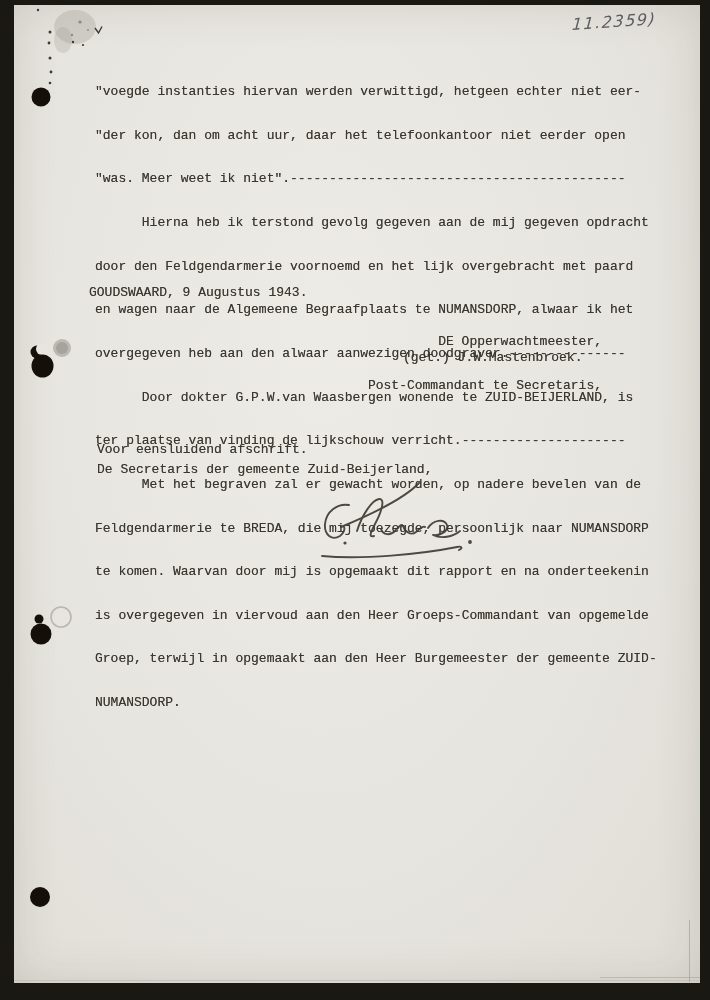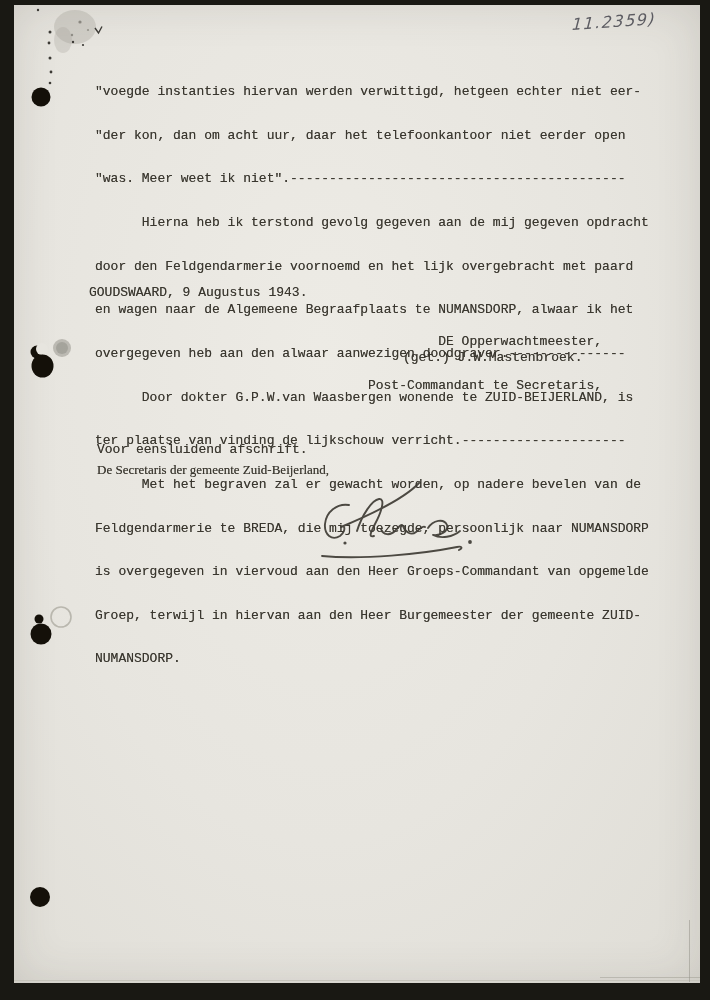--- a/index.html
+++ b/index.html
@@ -50,35 +50,36 @@
     <div>"der kon, dan om acht uur, daar het telefoonkantoor niet eerder open</div>
     <div>"was. Meer weet ik niet".-------------------------------------------</div>
     <div>      Hierna heb ik terstond gevolg gegeven aan de mij gegeven opdracht</div>
     <div>door den Feldgendarmerie voornoemd en het lijk overgebracht met paard</div>
     <div>en wagen naar de Algemeene Begraafplaats te NUMANSDORP, alwaar ik het</div>
     <div>overgegeven heb aan den alwaar aanwezigen doodgraver.---------------</div>
     <div>      Door dokter G.P.W.van Waasbergen wonende te ZUID-BEIJERLAND, is</div>
     <div>ter plaatse van vinding de lijkschouw verricht.---------------------</div>
     <div>      Met het begraven zal er gewacht worden, op nadere bevelen van de</div>
     <div>Feldgendarmerie te BREDA, die mij toezegde, persoonlijk naar NUMANSDORP</div>
+    <div>te komen. Waarvan door mij is opgemaakt dit rapport en na onderteekenin</div>
     <div>is overgegeven in viervoud aan den Heer Groeps-Commandant van opgemelde</div>
-    <div>Groep, terwijl in hiervan aan den Heer Burgemeester der gemeente ZUID-</div>
+    <div>Groep, terwijl in opgemaakt aan den Heer Burgemeester der gemeente ZUID-</div>
     <div>NUMANSDORP.</div>
   </div>
 
   <div class="tw" style="left:89px;top:286px;">GOUDSWAARD, 9 Augustus 1943.</div>
 
   <div class="tw tw-center" style="left:338px;top:306px;width:264px;">
     <div>DE Opperwachtmeester,</div>
     <div>Post-Commandant te Secretaris,</div>
   </div>
   <div class="tw" style="left:403px;top:351px;">(get.) J.W.Mastenbroek.</div>
 
   <div class="tw" style="left:97px;top:443px;">Voor eensluidend afschrift.</div>
-  <div class="tw" style="left:97px;top:463px;font-family:Liberation Serif, serif;">De Secretaris der gemeente Zuid-Beijerland,</div>
+  <div class="tw" style="left:97px;top:463px;">De Secretaris der gemeente Zuid-Beijerland,</div>
 
   <svg class="overlay" viewBox="0 0 710 1000">
 
     <g>
       <ellipse cx="75" cy="27" rx="21" ry="17" fill="#a09e96" opacity="0.34"></ellipse>
       <ellipse cx="63" cy="40" rx="9" ry="13" fill="#a09e96" opacity="0.28"></ellipse>
       <circle cx="80" cy="22" r="1.6" fill="#55524a" opacity="0.55"></circle>
       <circle cx="72" cy="35" r="1.2" fill="#55524a" opacity="0.5"></circle>
       <circle cx="88" cy="30" r="1.1" fill="#55524a" opacity="0.45"></circle>
     </g>

